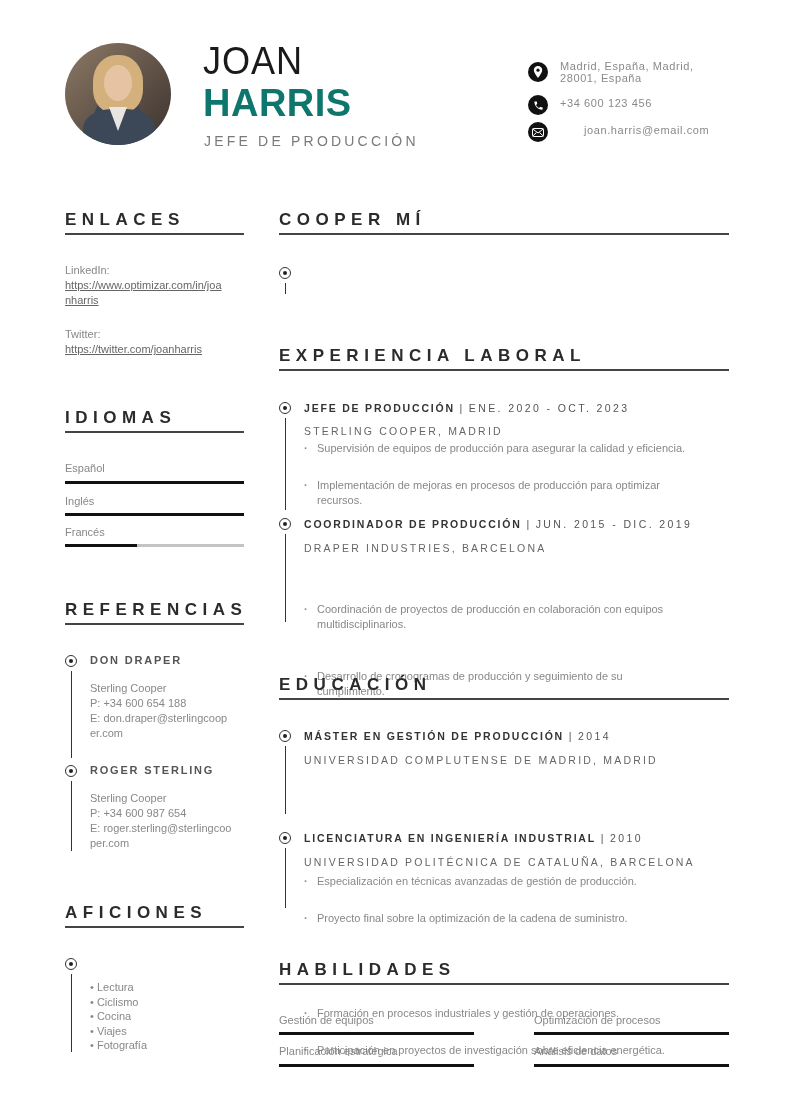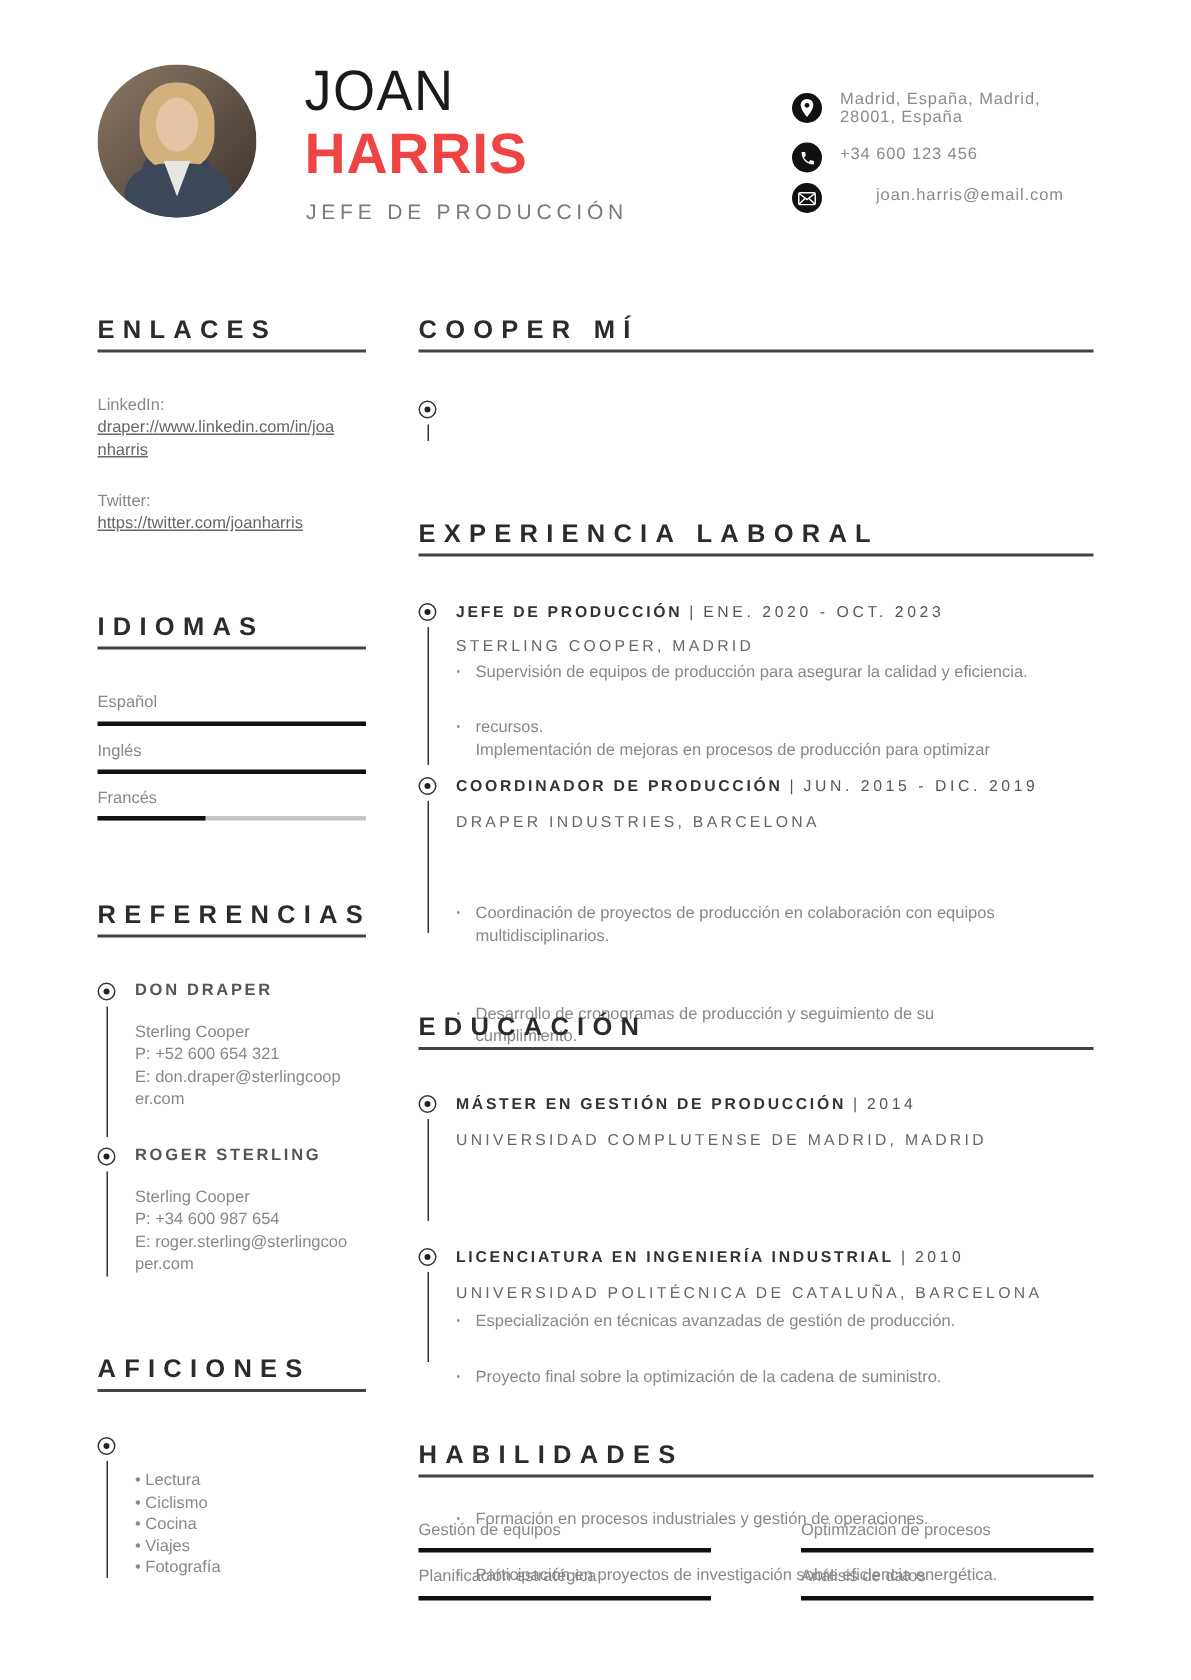--- a/index.html
+++ b/index.html
@@ -15,21 +15,21 @@
                 radial-gradient(ellipse at 50% 45%, #d7b98d 0 30%, transparent 31%),
                 linear-gradient(135deg, #8d7a66, #5b4e44 60%, #3b332e);
     overflow: hidden; }
   .photo .face { position: absolute; left: 39px; top: 22px; width: 28px; height: 36px; border-radius: 50%; background: #e6c3a2; }
   .photo .hair { position: absolute; left: 28px; top: 12px; width: 50px; height: 58px; border-radius: 46% 46% 40% 40%; background: #d4b07d; }
   .photo .body { position: absolute; left: 18px; top: 66px; width: 72px; height: 50px; border-radius: 40% 40% 0 0; background: #3c4757; }
   .photo .collar { position: absolute; left: 44px; top: 64px; width: 18px; height: 24px; background: #e8e6e2; clip-path: polygon(0 0,100% 0,50% 100%); }
 
   .first-name { left: 203px; top: 40px; font-size: 38px; font-weight: 300; letter-spacing: 1px; color: #111; font-family: "DejaVu Sans", sans-serif; font-weight: normal; transform: scaleX(0.95); transform-origin: left; -webkit-text-stroke: 0; }
   .first-name { font-family: "Liberation Sans", sans-serif; font-weight: 400; color: #1a1a1a; }
-  .last-name { left: 203px; top: 82px; font-size: 38px; font-weight: 700; color: #ef4444; letter-spacing: 0.5px; }
+  .last-name { left: 203px; top: 82px; font-size: 38px; font-weight: 700; color: #0f766e; letter-spacing: 0.5px; }
   .job-title { left: 204px; top: 133px; font-size: 14px; letter-spacing: 3.2px; color: #7a7a7a; }
 
   .contact-icon { left: 528px; width: 20px; height: 20px; border-radius: 50%; background: #111; display: flex; align-items: center; justify-content: center; }
   .contact-text { left: 560px; font-size: 11px; letter-spacing: 0.6px; color: #8a8a8a; line-height: 12px; }
 
   
   .section-title { font-size: 17px; font-weight: 700; letter-spacing: 5.5px; color: #2b2b2b; }
   .rule { height: 1.5px; background: #444; }
 
   .small { font-size: 11px; color: #888; line-height: 15px; }
@@ -90,21 +90,21 @@
       <path d="M0.8 1 L6 5 L11.2 1 M0.8 8 L4.5 4.5 M11.2 8 L7.5 4.5" fill="none" stroke="#fff" stroke-width="1"></path>
     </svg>
 </div>
 <div class="abs contact-text" style="top:124px;padding-left:24px;">joan.harris@email.com</div>
 
 <div class="abs section-title" style="left:65px; top:210px;">ENLACES</div>
 <div class="abs rule" style="left:65px; top:233px; width:179px;"></div>
 
 <div class="abs small" style="left:65px; top:263px; width:180px;">
   <div>LinkedIn:</div>
-  <div class="link">draper://www.linkedin.com/in/joa</div>
+  <div class="link">https://www.optimizar.com/in/joa</div>
   <div class="link">nharris</div>
 </div>
 <div class="abs small" style="left:65px; top:327px; width:180px;">
   <div>Twitter:</div>
   <div class="link">https://twitter.com/joanharris</div>
 </div>
 
 <div class="abs section-title" style="left:65px; top:408px;">IDIOMAS</div>
 <div class="abs rule" style="left:65px; top:431px; width:179px;"></div>
 
@@ -117,21 +117,21 @@
 <div class="abs bar" style="left:65px; top:544px; width:72px;"></div>
 
 <div class="abs section-title" style="left:65px; top:600px;">REFERENCIAS</div>
 <div class="abs rule" style="left:65px; top:623px; width:179px;"></div>
 
 <div class="abs dot-icon" style="left:65px; top:655px;"></div>
 <div class="abs vline" style="left:70.5px; top:671px; height:87px;"></div>
 <div class="abs ref-name" style="left:90px; top:654px;">DON DRAPER</div>
 <div class="abs small" style="left:90px; top:681px; width:160px;">
   <div>Sterling Cooper</div>
-  <div>P: +52 600 654 321</div>
+  <div>P: +34 600 654 188</div>
   <div>E: don.draper@sterlingcoop</div>
   <div>er.com</div>
 </div>
 
 <div class="abs dot-icon" style="left:65px; top:765px;"></div>
 <div class="abs vline" style="left:70.5px; top:781px; height:70px;"></div>
 <div class="abs ref-name" style="left:90px; top:764px;">ROGER STERLING</div>
 <div class="abs small" style="left:90px; top:791px; width:160px;">
   <div>Sterling Cooper</div>
   <div>P: +34 600 987 654</div>
@@ -163,22 +163,22 @@
 <div class="abs rule" style="left:279px; top:369px; width:450px;"></div>
 
 <div class="abs dot-icon" style="left:279px; top:402px;"></div>
 <div class="abs vline" style="left:284.5px; top:418px; height:92px;"></div>
 <div class="abs entry-title" style="left:304px; top:402px;">
   <span>JEFE DE PRODUCCIÓN</span><span class="sep"> | </span><span class="date">ENE. 2020 - OCT. 2023</span>
 </div>
 <div class="abs entry-org" style="left:304px; top:425px;">STERLING COOPER, MADRID</div>
 <div class="abs bullet" style="left:304px; top:441px; width:430px;"><span>Supervisión de equipos de producción para asegurar la calidad y eficiencia.</span></div>
 <div class="abs bullet" style="left:304px; top:463px; width:430px;">
+  <div>Implementación de mejoras en procesos de producción para optimizar</div>
   <div>recursos.</div>
-  <div>Implementación de mejoras en procesos de producción para optimizar</div>
 </div>
 
 <div class="abs dot-icon" style="left:279px; top:518px;"></div>
 <div class="abs vline" style="left:284.5px; top:534px; height:88px;"></div>
 <div class="abs entry-title" style="left:304px; top:518px;">
   <span>COORDINADOR DE PRODUCCIÓN</span><span class="sep"> | </span><span class="date">JUN. 2015 - DIC. 2019</span>
 </div>
 <div class="abs entry-org" style="left:304px; top:542px;">DRAPER INDUSTRIES, BARCELONA</div>
 <div class="abs bullet" style="left:304px; top:557px; width:430px;">
   <div>Coordinación de proyectos de producción en colaboración con equipos</div>

